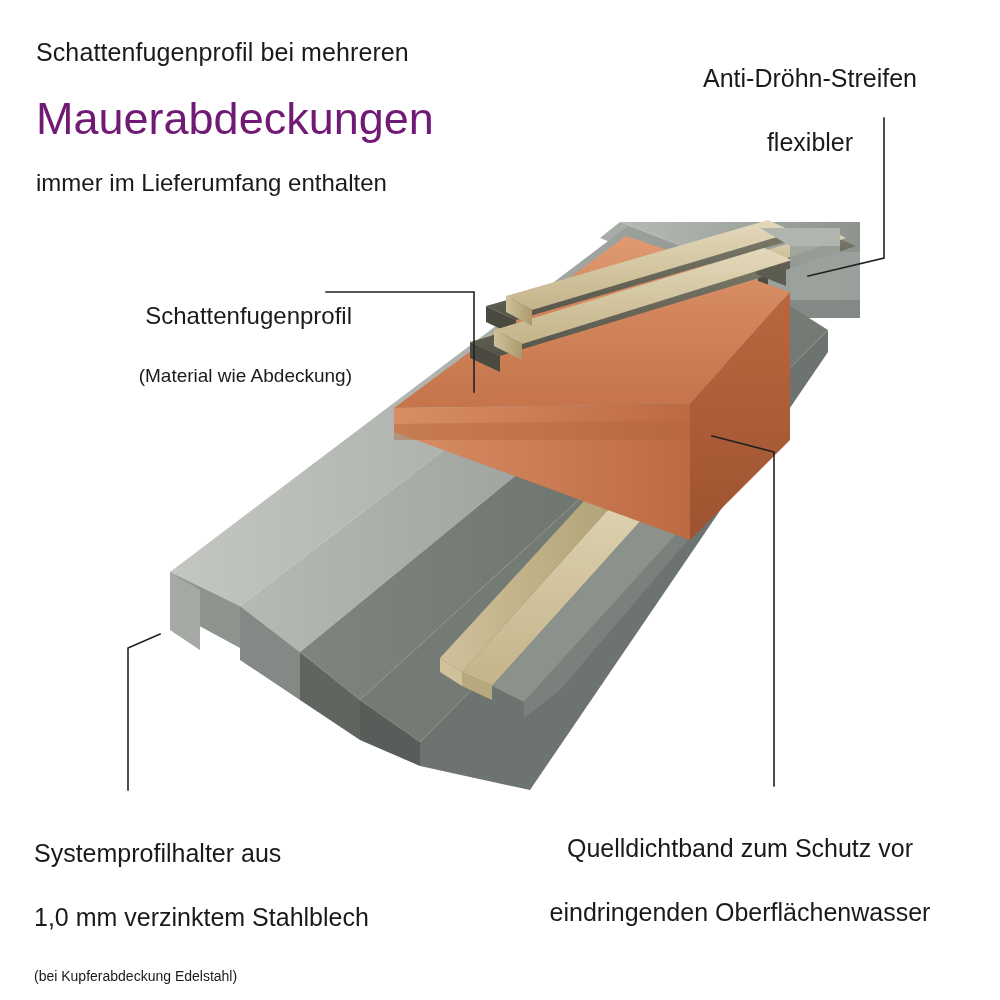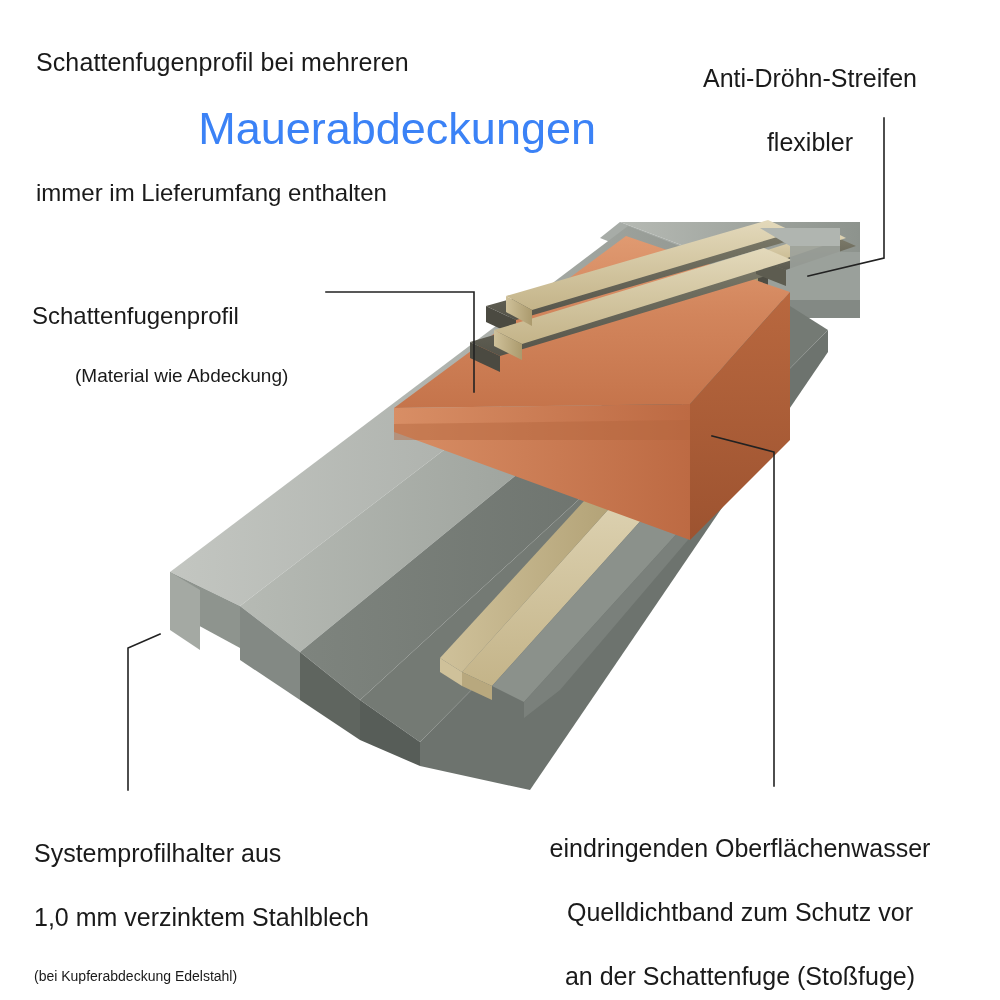--- a/index.html
+++ b/index.html
@@ -20,52 +20,52 @@
     background: #ffffff;
   }
   
   .txt {
     position: absolute;
     line-height: 1.28;
     white-space: pre-line;
   }
   #title-block {
     left: 36px;
-    top: 26px;
+    top: 16px;
     width: 560px;
   }
   #title-top {
     font-size: 25px;
     letter-spacing: 0.1px;
     color: #1a1a1a;
   }
   #title-main {
     font-size: 45px;
     line-height: 1.16;
     margin-top: 4px;
-    color: #3b82f6;
-    text-align: right;
+    color: #701a75;
   }
   #title-sub {
     font-size: 24px;
     margin-top: 2px;
     color: #1a1a1a;
   }
   #label-antidroehn {
     right: 30px;
     top: 30px;
     width: 320px;
     text-align: center;
     font-size: 25px;
   }
   #label-schattenfuge {
-    left: 32px;
+    left: 52px;
     top: 270px;
     width: 300px;
     font-size: 24px;
+    text-align: right;
   }
   #label-schattenfuge .sub {
     font-size: 19px;
     margin-top: 2px;
     margin-left: 43px;
   }
   #label-systemprofil {
     left: 34px;
     top: 805px;
     width: 430px;
@@ -252,18 +252,17 @@
     <div class="sub">(Material wie Abdeckung)</div>
   </div>
 
   <div class="txt" id="label-systemprofil">
     <div>Systemprofilhalter aus</div>
     <div>1,0 mm verzinktem Stahlblech</div>
     <div class="sub">(bei Kupferabdeckung Edelstahl)</div>
   </div>
 
   <div class="txt" id="label-quelldicht">
+    <div>Quelldichtband zum Schutz vor</div>
     <div>eindringenden Oberflächenwasser</div>
-    <div>Quelldichtband zum Schutz vor</div>
-    <div>an der Schattenfuge (Stoßfuge)</div>
   </div>
 
 </div>
 
 </body></html>

